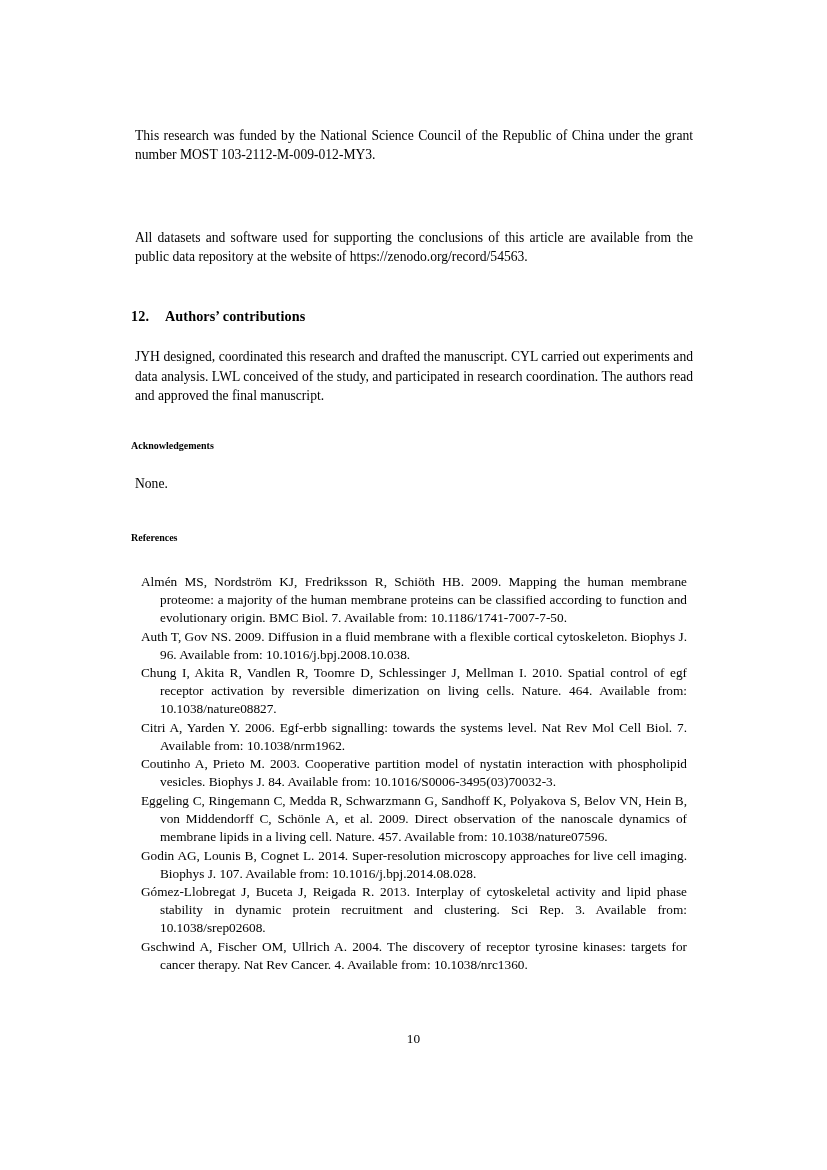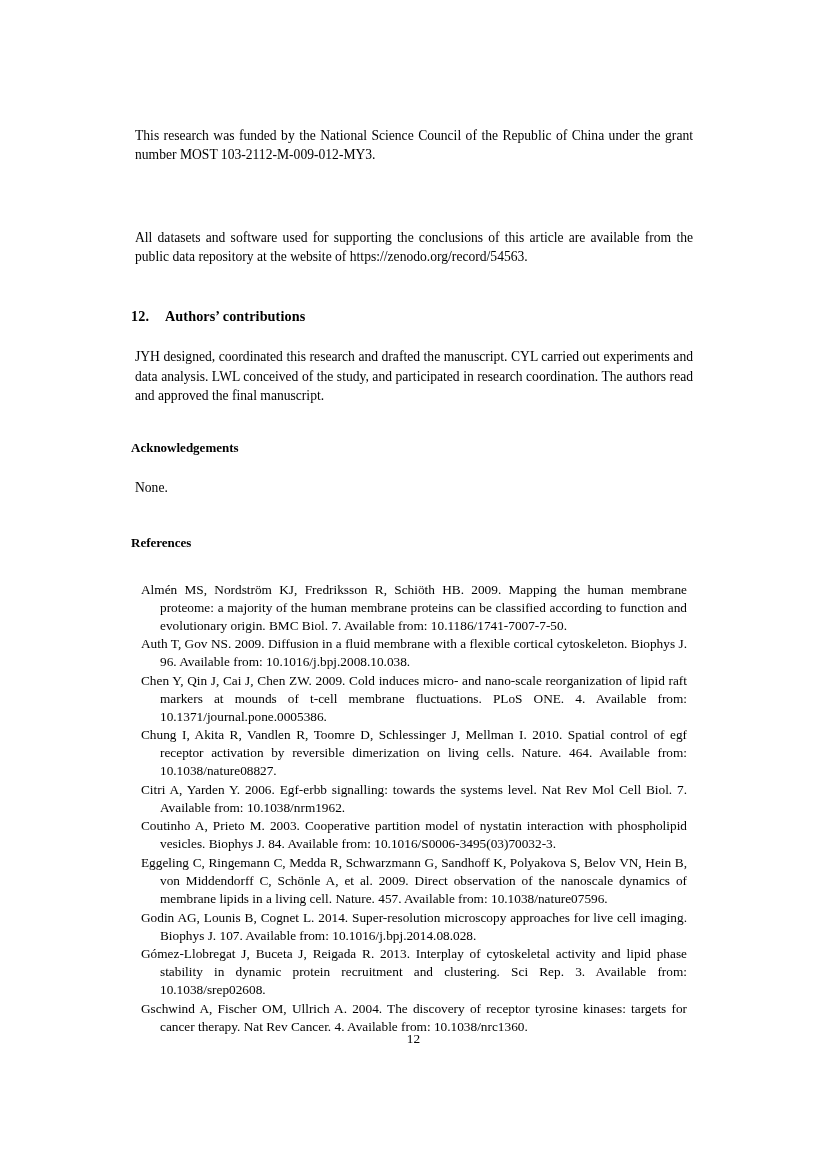--- a/index.html
+++ b/index.html
@@ -32,21 +32,21 @@
     margin: 0;
     padding: 0;
     line-height: 1.25;
     letter-spacing: 0.1px;
   }
   h2.section-heading .num {
     display: inline-block;
     width: 34px;
   }
   h2.plain-heading {
-    font-size: 13px;
+    font-size: 10px;
     font-weight: bold;
     margin: 0;
     padding: 0;
     line-height: 1.25;
   }
   p.body-text {
     font-size: 13.6px;
     margin: 4px;
     padding: 0;
     line-height: 19.4px;
@@ -112,26 +112,25 @@
     <p class="body-text">None.</p>
 
     <div class="gap-before-refs"></div>
 
     <h2 class="plain-heading">References</h2>
     <div class="gap-refs-start"></div>
 
     <ul class="reference-list">
       <li>Almén MS, Nordström KJ, Fredriksson R, Schiöth HB. 2009. Mapping the human membrane proteome: a majority of the human membrane proteins can be classified according to function and evolutionary origin. BMC Biol. 7. Available from: 10.1186/1741-7007-7-50.</li>
       <li>Auth T, Gov NS. 2009. Diffusion in a fluid membrane with a flexible cortical cytoskeleton. Biophys J. 96. Available from: 10.1016/j.bpj.2008.10.038.</li>
-      <li>Chen Y, Qin J, Cai J, Chen ZW. 2009. Cold induces micro- and nano-scale reorganization of lipid raft markers at mounds of t-cell membrane fluctuations. PLoS ONE. 4. Available from: 10.1371/journal.pone.0005386.</li>
       <li>Chung I, Akita R, Vandlen R, Toomre D, Schlessinger J, Mellman I. 2010. Spatial control of egf receptor activation by reversible dimerization on living cells. Nature. 464. Available from: 10.1038/nature08827.</li>
       <li>Citri A, Yarden Y. 2006. Egf-erbb signalling: towards the systems level. Nat Rev Mol Cell Biol. 7. Available from: 10.1038/nrm1962.</li>
       <li>Coutinho A, Prieto M. 2003. Cooperative partition model of nystatin interaction with phospholipid vesicles. Biophys J. 84. Available from: 10.1016/S0006-3495(03)70032-3.</li>
       <li>Eggeling C, Ringemann C, Medda R, Schwarzmann G, Sandhoff K, Polyakova S, Belov VN, Hein B, von Middendorff C, Schönle A, et al. 2009. Direct observation of the nanoscale dynamics of membrane lipids in a living cell. Nature. 457. Available from: 10.1038/nature07596.</li>
       <li>Godin AG, Lounis B, Cognet L. 2014. Super-resolution microscopy approaches for live cell imaging. Biophys J. 107. Available from: 10.1016/j.bpj.2014.08.028.</li>
       <li>Gómez-Llobregat J, Buceta J, Reigada R. 2013. Interplay of cytoskeletal activity and lipid phase stability in dynamic protein recruitment and clustering. Sci Rep. 3. Available from: 10.1038/srep02608.</li>
       <li>Gschwind A, Fischer OM, Ullrich A. 2004. The discovery of receptor tyrosine kinases: targets for cancer therapy. Nat Rev Cancer. 4. Available from: 10.1038/nrc1360.</li>
     </ul>
 
   </div>
 
-  <div class="page-number">12</div>
+  <div class="page-number">10</div>
 </div>
 
 </body></html>

